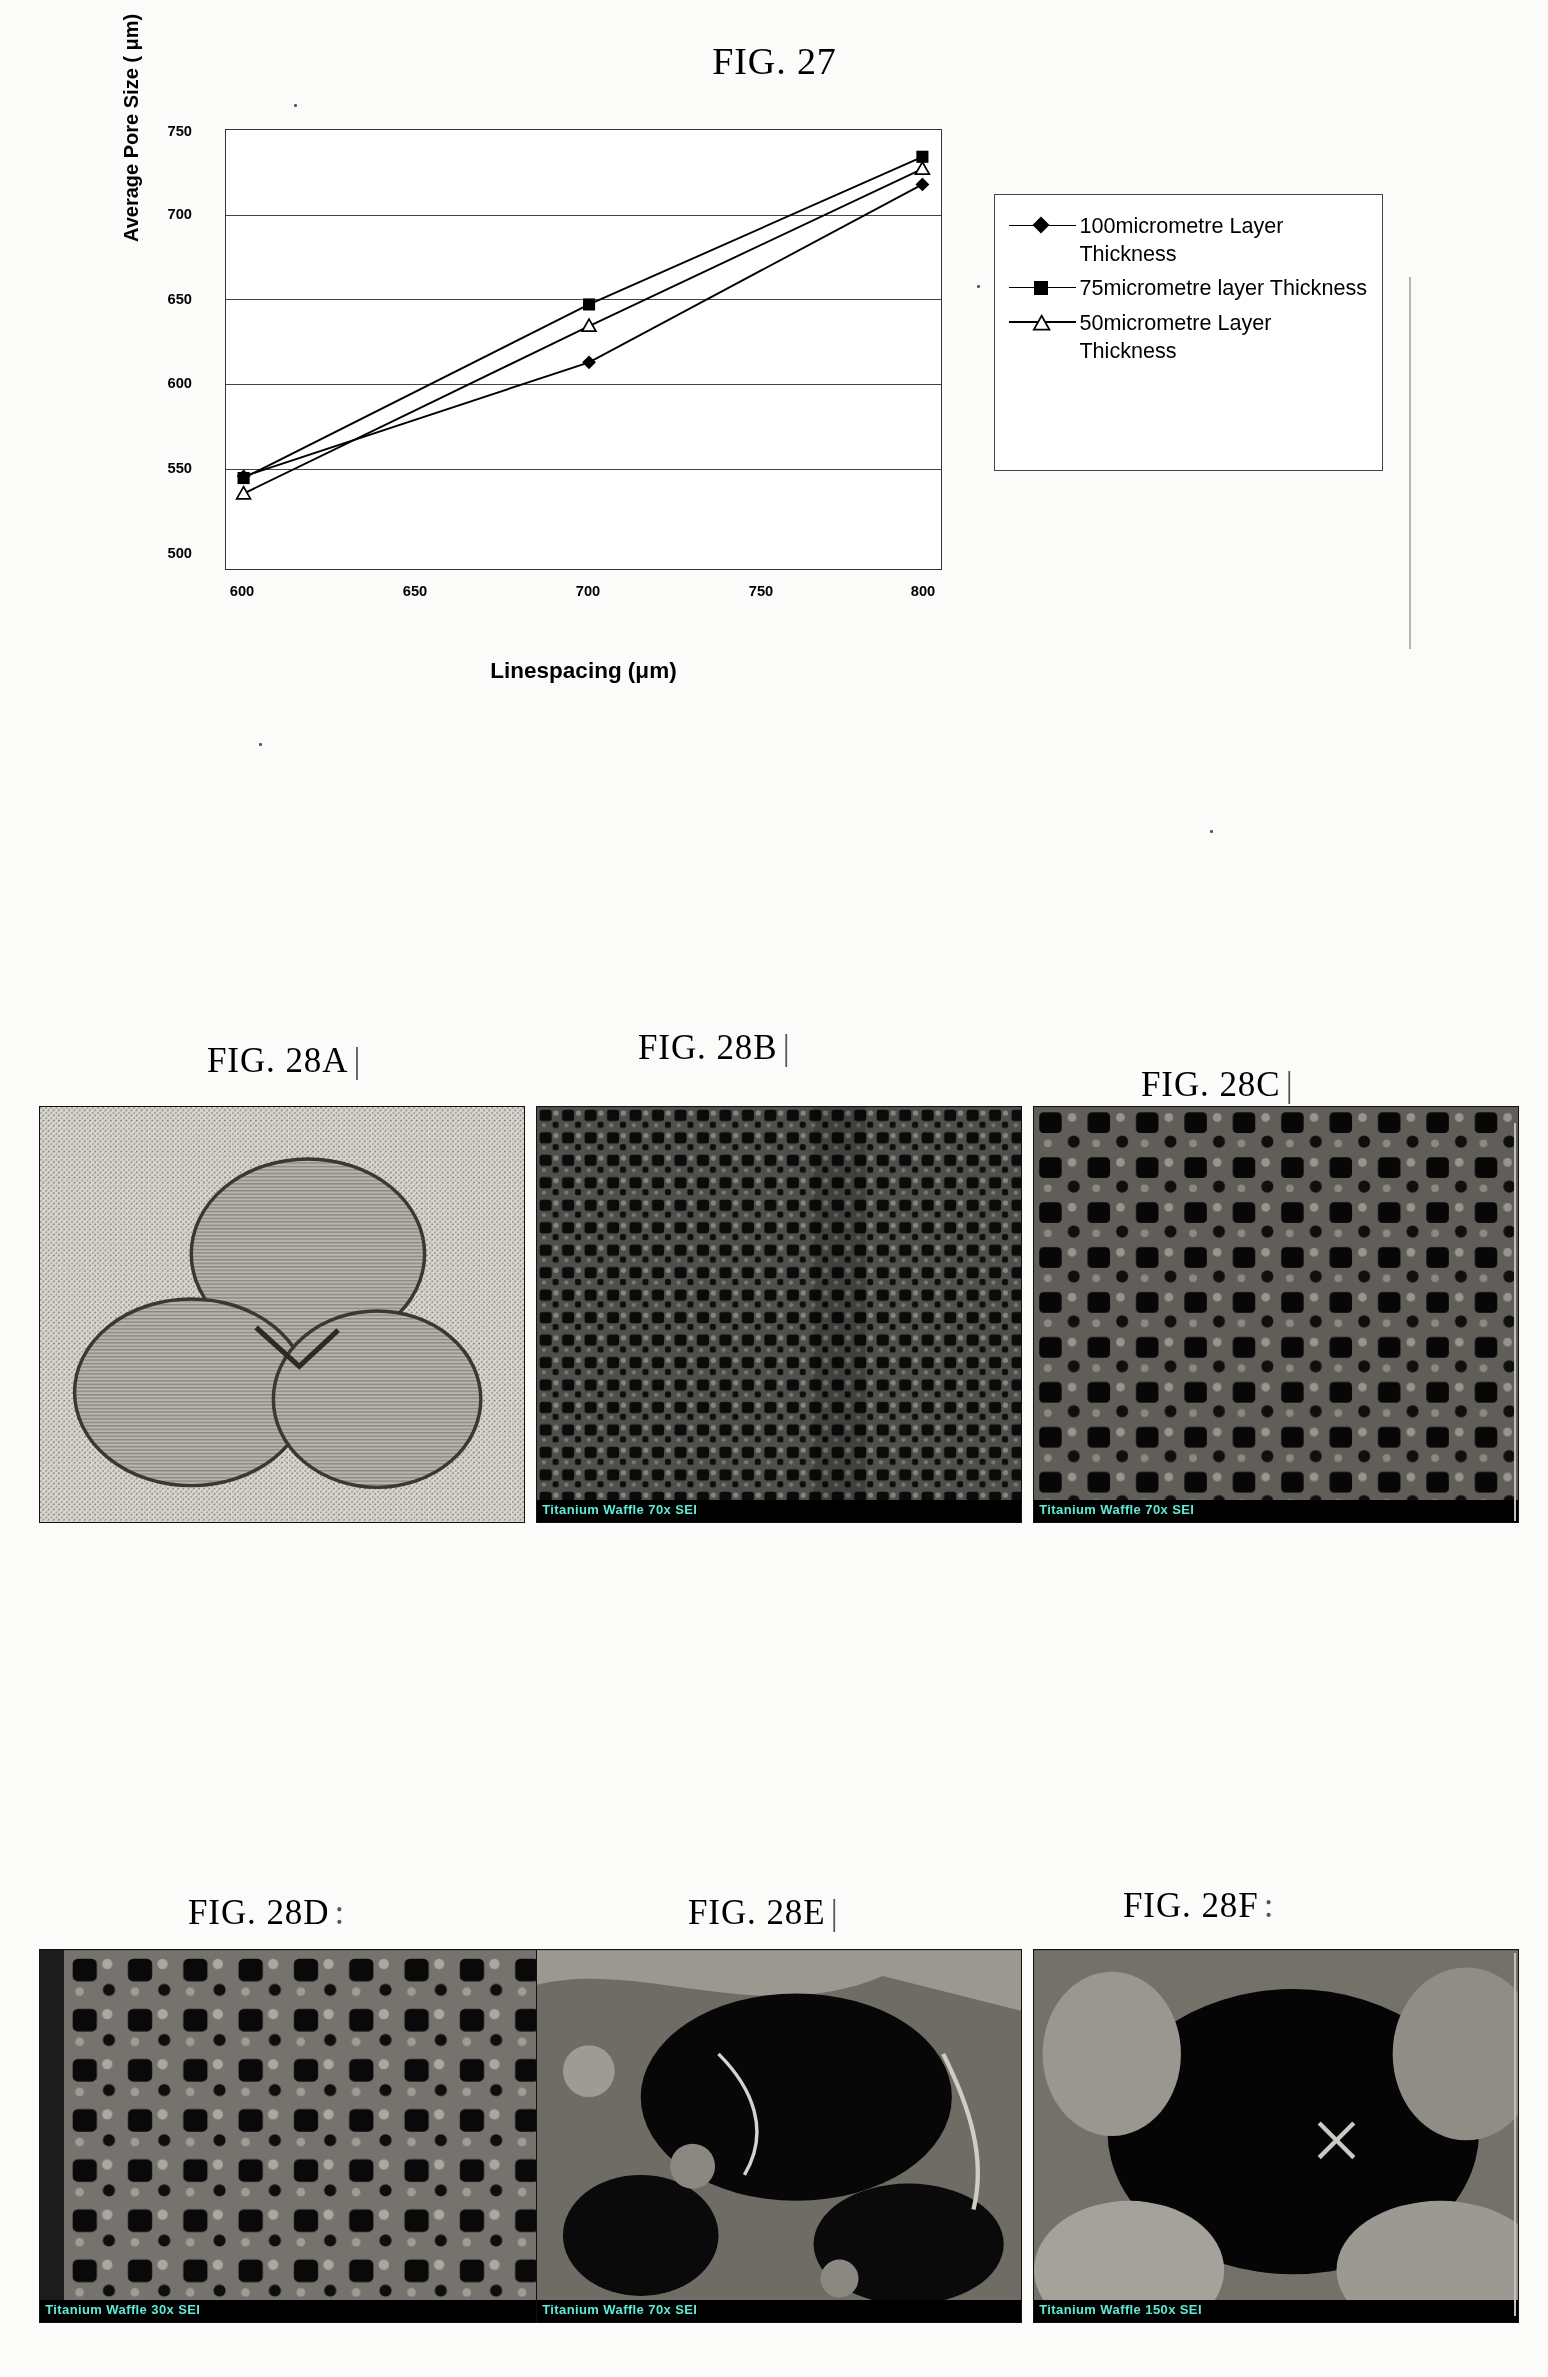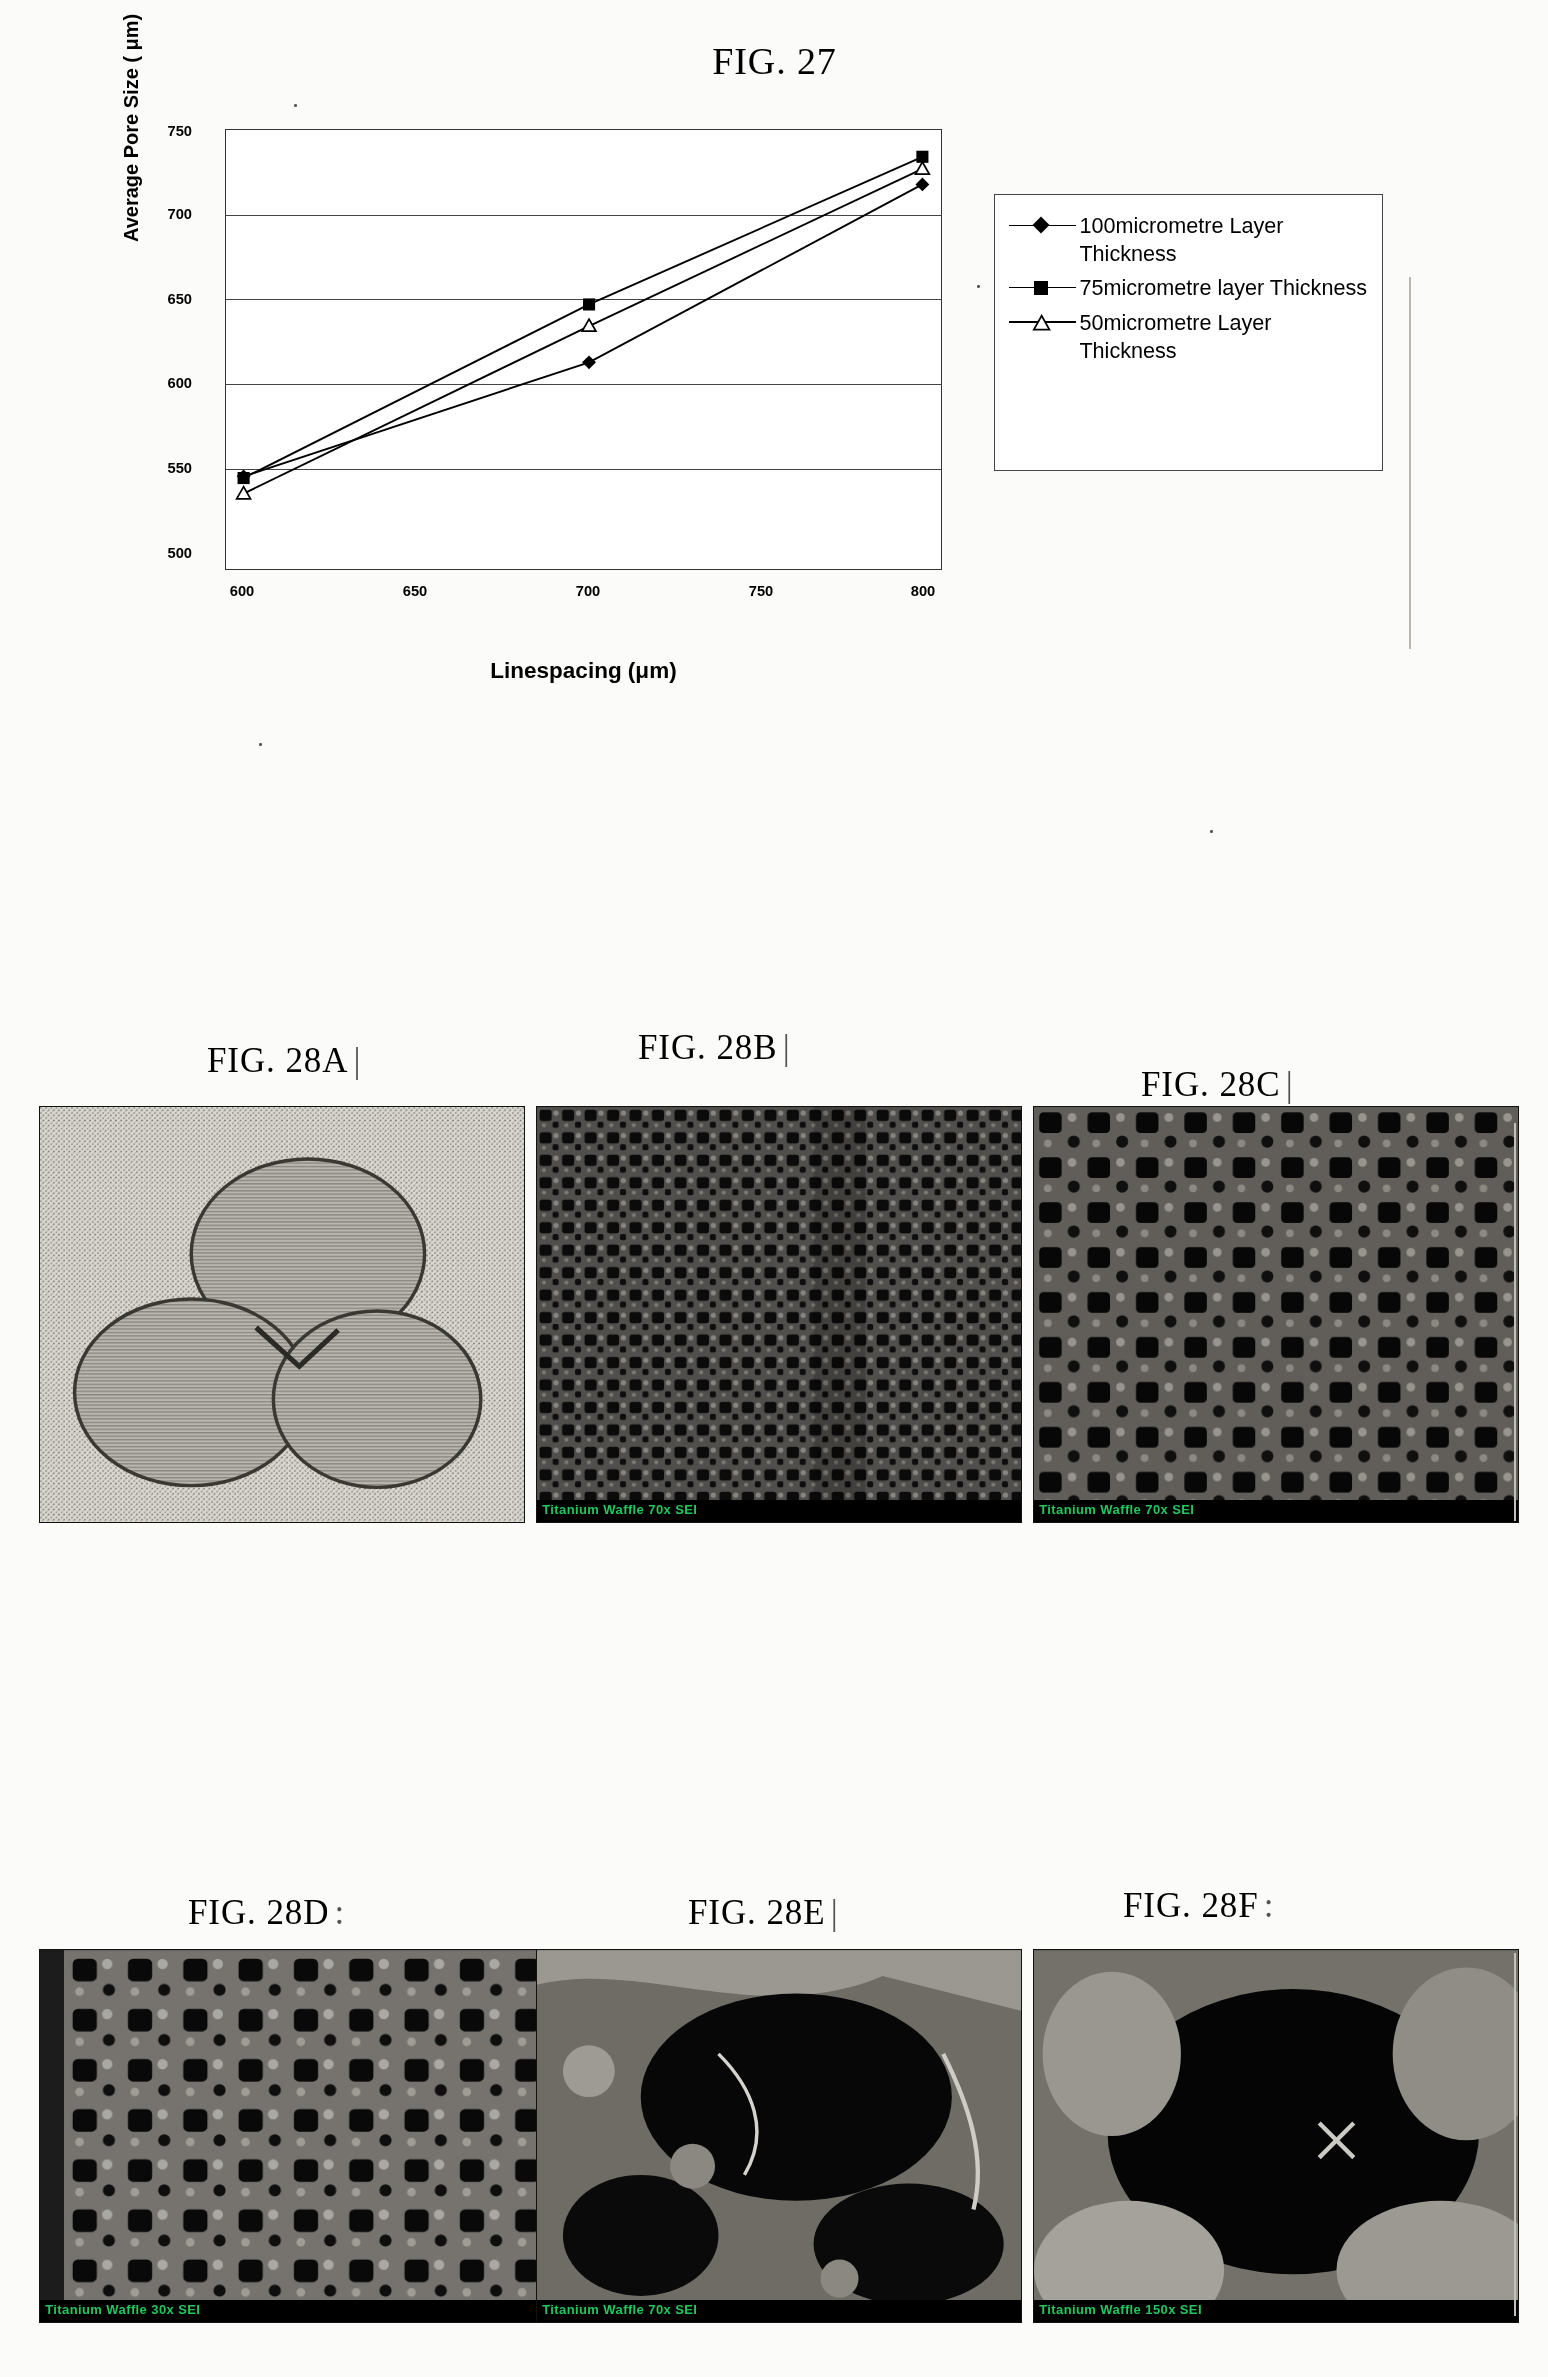--- a/index.html
+++ b/index.html
@@ -178,21 +178,21 @@
     border: 0.9px solid #111;
     overflow: hidden;
   }
   .sem .banner {
     position: absolute;
     left: 0;
     bottom: 0;
     width: 100%;
     height: 22.5px;
     background: #000;
-    color: #22c55e;
+    color: #5eead4;
     font-family: "Liberation Sans", sans-serif;
     font-size: 13px;
     font-weight: bold;
     letter-spacing: 0.4px;
     padding: 2.6px 0 0 5.2px;
     box-sizing: border-box;
   }
   .stray-dot {
     position: absolute;
     width: 2.6px;

